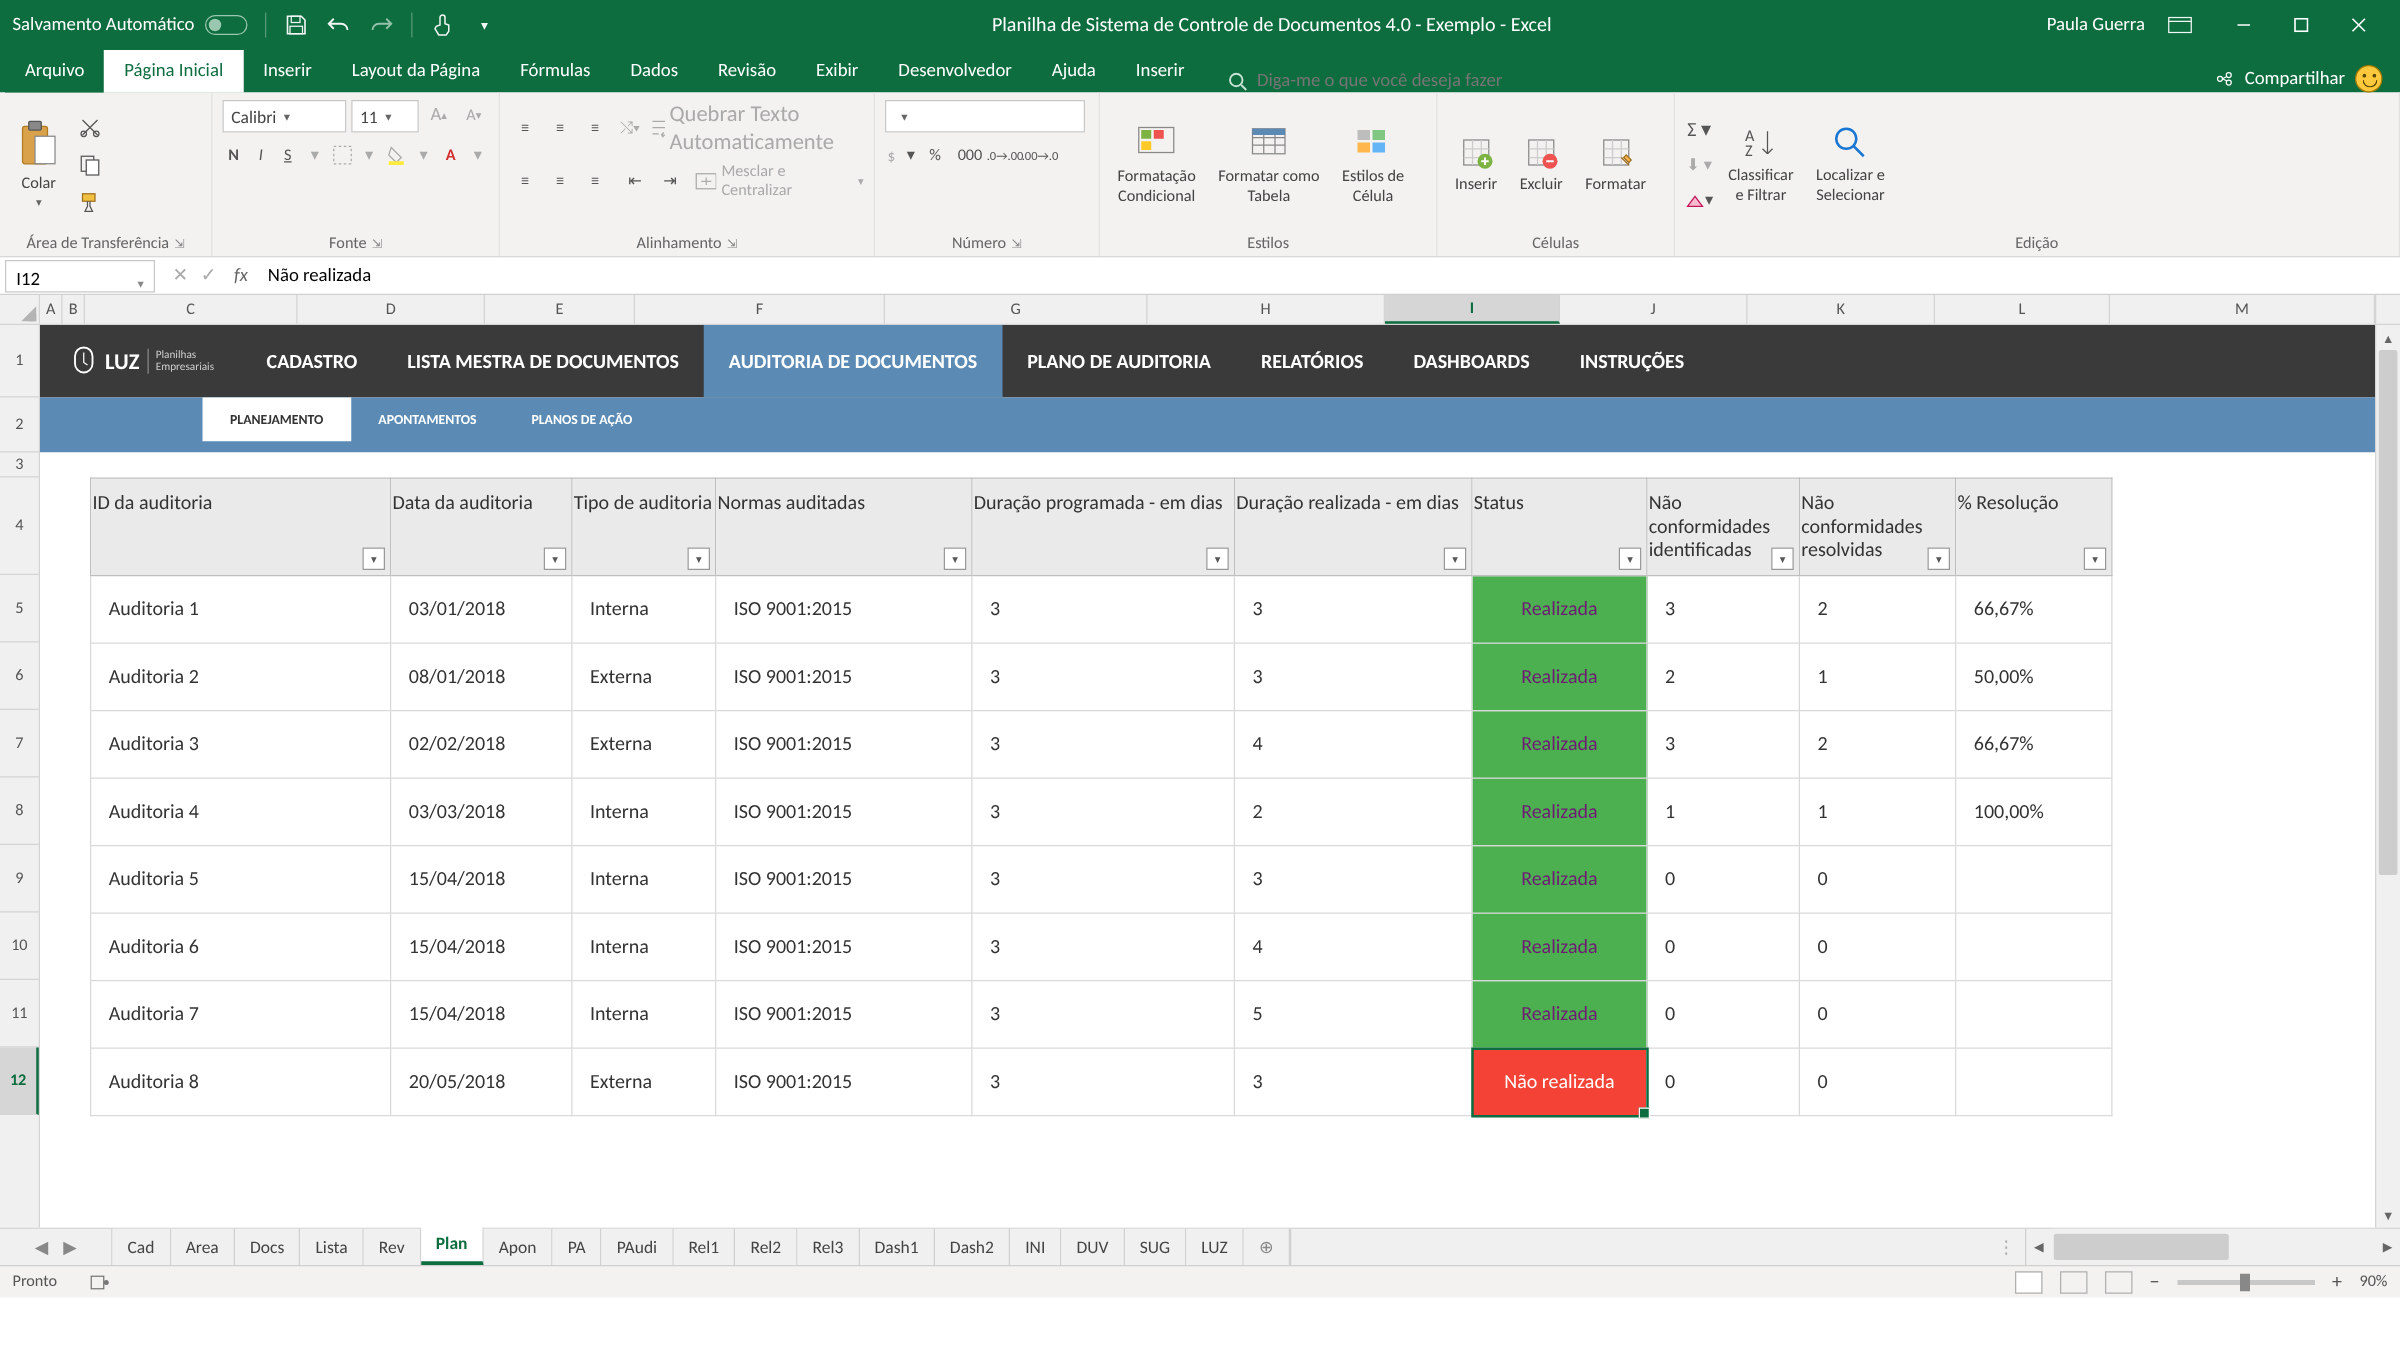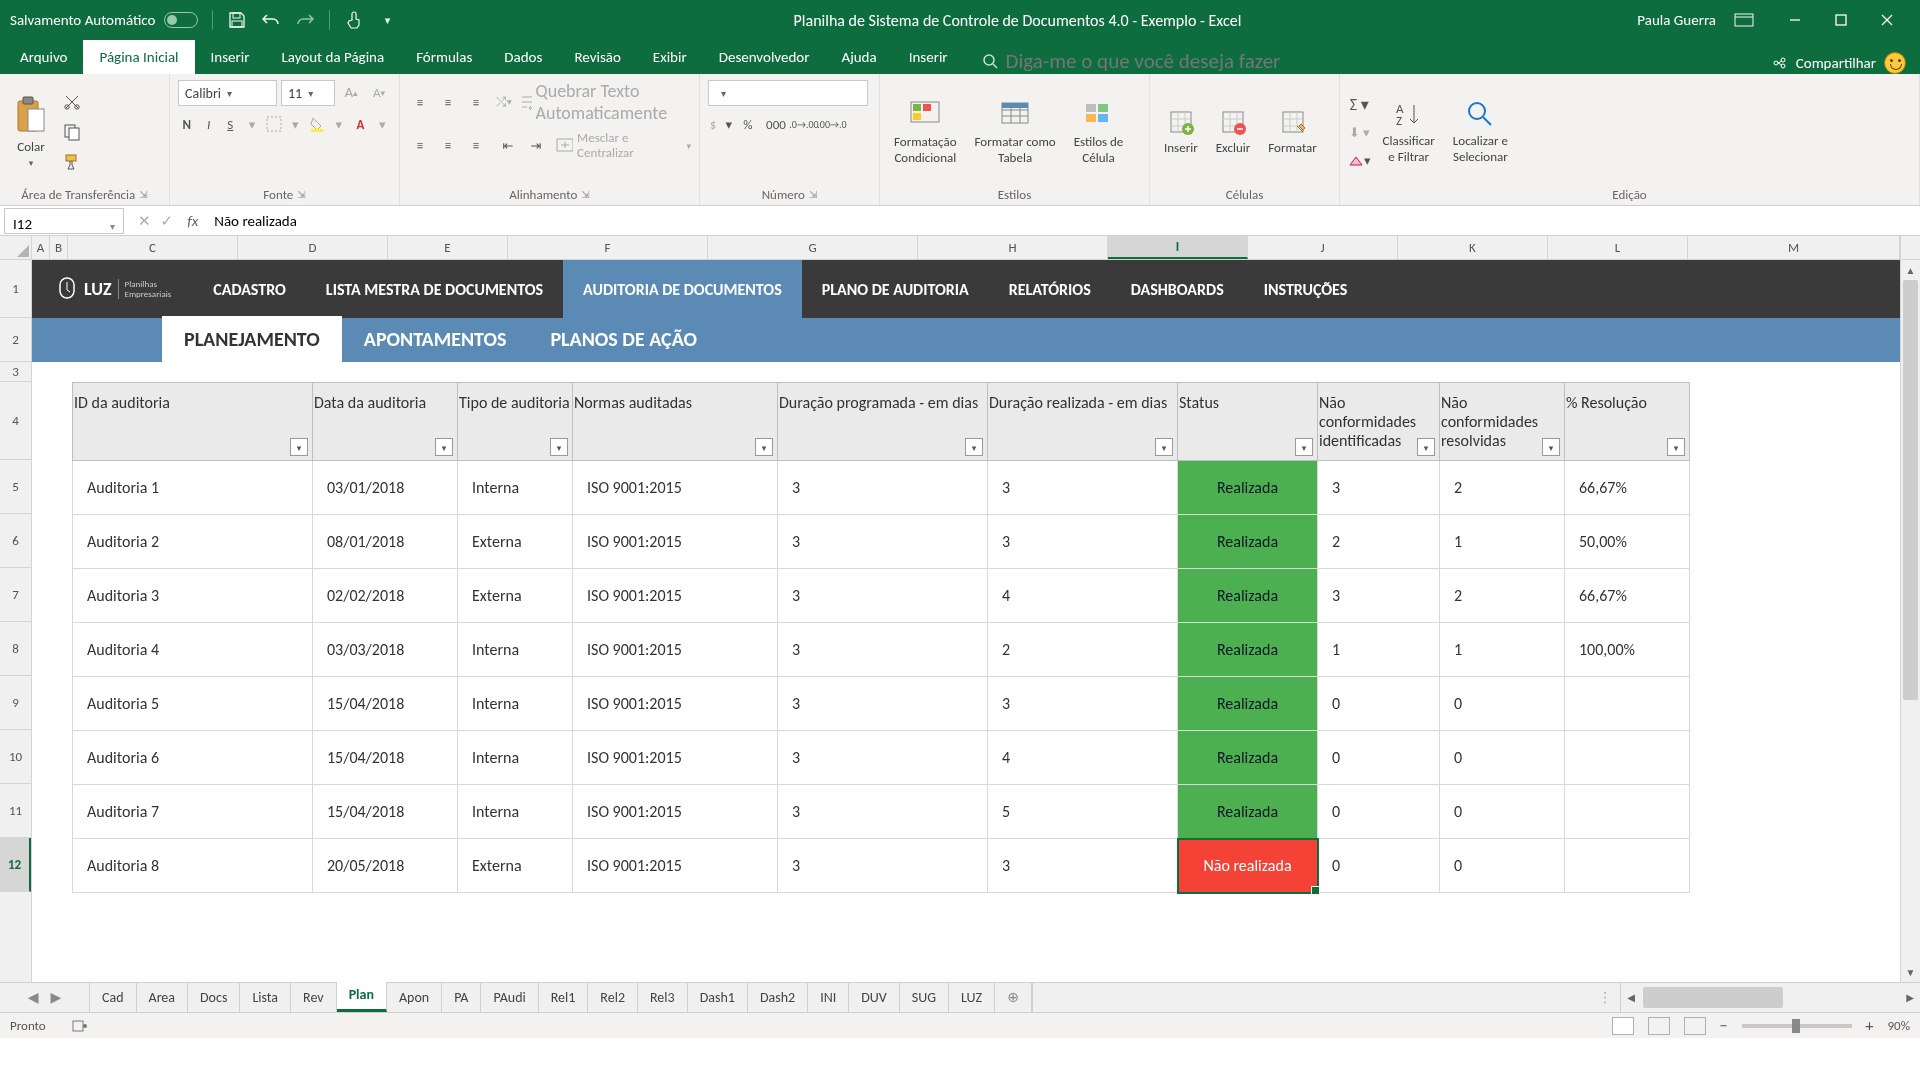--- a/index.html
+++ b/index.html
@@ -15,21 +15,21 @@
 .titlebar .center{flex:1;text-align:center;font-size:16px;}
 .titlebar .right{display:flex;align-items:center;gap:18px;padding-right:10px;}
 .win-btns{display:flex;gap:0;}
 .win-btn{width:46px;height:40px;display:flex;align-items:center;justify-content:center;cursor:pointer;}
 
 .ribbon-tabs{height:34px;background:#0d6d3f;display:flex;align-items:flex-end;padding-left:4px;color:#fff;font-size:15px;}
 .rtab{padding:8px 16px;cursor:pointer;}
 .rtab.file{background:#0d6d3f;}
 .rtab.active{background:#fff;color:#0d6d3f;}
 .tellme{flex:1;display:flex;align-items:center;padding-left:18px;color:#c9e3d5;gap:8px;}
-.tellme input{background:transparent;border:none;color:#fdba74;font-size:21px;outline:none;width:340px;}
+.tellme input{background:transparent;border:none;color:#fdba74;font-size:15px;outline:none;width:340px;}
 .share{display:flex;align-items:center;gap:8px;padding-right:14px;}
 .smiley{width:22px;height:22px;border-radius:50%;background:#ffc83d;border:1px solid #a57c00;position:relative;}
 .smiley::before{content:"";position:absolute;width:3px;height:3px;background:#5a4900;border-radius:50%;top:6px;left:5px;box-shadow:8px 0 0 #5a4900;}
 .smiley::after{content:"";position:absolute;width:10px;height:5px;border:1.5px solid #5a4900;border-top:none;border-radius:0 0 10px 10px;top:11px;left:5px;}
 
 .ribbon{height:132px;background:#f3f2f1;border-bottom:1px solid #d0d0d0;display:flex;font-size:13px;color:#444;}
 .grp{border-right:1px solid #e1e1e1;display:flex;flex-direction:column;justify-content:space-between;padding:6px 8px 2px;}
 .grp-label{text-align:center;font-size:13px;color:#666;padding:3px 0 1px;display:flex;justify-content:center;align-items:center;gap:4px;}
 .grp-body{flex:1;display:flex;align-items:center;gap:6px;}
 .big-btn{display:flex;flex-direction:column;align-items:center;justify-content:center;gap:4px;padding:4px 6px;cursor:pointer;font-size:13px;text-align:center;line-height:1.2;}
@@ -56,29 +56,29 @@
 .sheet{display:flex;height:722px;}
 .rowhdrs{width:32px;display:flex;flex-direction:column;background:#f0f0f0;border-right:1px solid #d4d4d4;font-size:13px;color:#555;}
 .rh{border-bottom:1px solid #d4d4d4;display:flex;align-items:center;justify-content:center;cursor:pointer;}
 .rh.sel{background:#d6d6d6;color:#0d6d3f;font-weight:600;border-right:2px solid #0d6d3f;}
 .gridarea{flex:1;position:relative;overflow:hidden;background:#fff;}
 .navrow{position:absolute;top:0;left:0;right:0;height:58px;background:#3a3a3a;display:flex;align-items:center;color:#fff;font-weight:600;font-size:16px;}
 .logo{padding:0 22px 0 24px;display:flex;align-items:center;gap:6px;font-size:18px;font-weight:700;}
 .logo .sub{font-size:9px;font-weight:400;color:#ccc;border-left:1px solid #888;padding-left:6px;line-height:1.1;}
 .navtab{padding:0 20px;height:58px;display:flex;align-items:center;cursor:pointer;}
 .navtab.active{background:#5b8bb5;}
-.subnav{position:absolute;top:58px;left:0;right:0;height:44px;background:#5b8bb5;display:flex;align-items:flex-end;padding-left:130px;color:#fff;font-weight:600;font-size:20px;}
+.subnav{position:absolute;top:58px;left:0;right:0;height:44px;background:#5b8bb5;display:flex;align-items:flex-start;padding-left:130px;color:#fff;font-weight:600;font-size:11px;}
 .sntab{padding:11px 22px;cursor:pointer;}
 .sntab.active{background:#fff;color:#333;}
 .whiterow{position:absolute;top:102px;left:0;right:0;height:20px;background:#fff;}
 .dtable{position:absolute;top:122px;left:40px;border-collapse:collapse;font-size:16px;color:#333;}
 .dtable th{background:#eaeaea;border:1px solid #bfbfbf;text-align:left;padding:10px 1px;font-weight:400;vertical-align:top;position:relative;height:78px;}
 .dtable th .fbtn{position:absolute;right:4px;bottom:4px;width:18px;height:18px;border:1px solid #999;background:#fff;display:flex;align-items:center;justify-content:center;font-size:9px;color:#555;cursor:pointer;}
 .dtable td{border:1px solid #d9d9d9;padding:12px 14px;height:54px;}
-.status-g{background:#4caf50;color:#0f172a;text-align:center;font-weight:400;}
+.status-g{background:#4caf50;color:#701a75;text-align:center;font-weight:400;}
 .status-r{background:#f44336;color:#fff;text-align:center;font-weight:400;}
 .selcell{outline:2px solid #0d6d3f;outline-offset:-1px;position:relative;}
 .selcell::after{content:"";position:absolute;right:-3px;bottom:-3px;width:7px;height:7px;background:#0d6d3f;border:1px solid #fff;}
 .scrollv{width:20px;background:#f0f0f0;border-left:1px solid #d4d4d4;display:flex;flex-direction:column;}
 .sc-btn{height:20px;display:flex;align-items:center;justify-content:center;color:#666;font-size:10px;cursor:pointer;}
 .sc-track{flex:1;position:relative;}
 .sc-thumb{position:absolute;top:0;left:2px;right:2px;height:420px;background:#cdcdcd;border-radius:2px;cursor:pointer;}
 
 .tabstrip{height:30px;display:flex;border-top:1px solid #d0d0d0;background:#f0f0f0;font-size:14px;align-items:stretch;}
 .ts-nav{width:90px;display:flex;align-items:center;justify-content:center;gap:12px;color:#888;border-right:1px solid #d0d0d0;}

